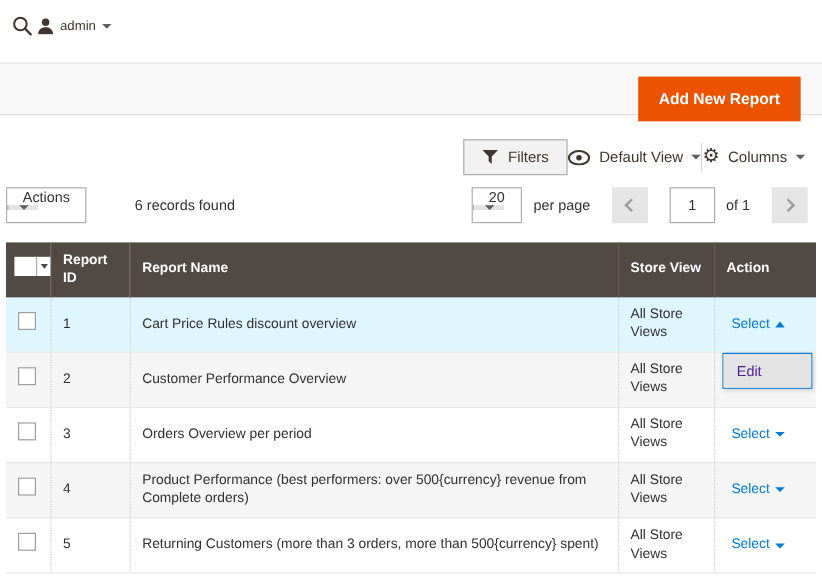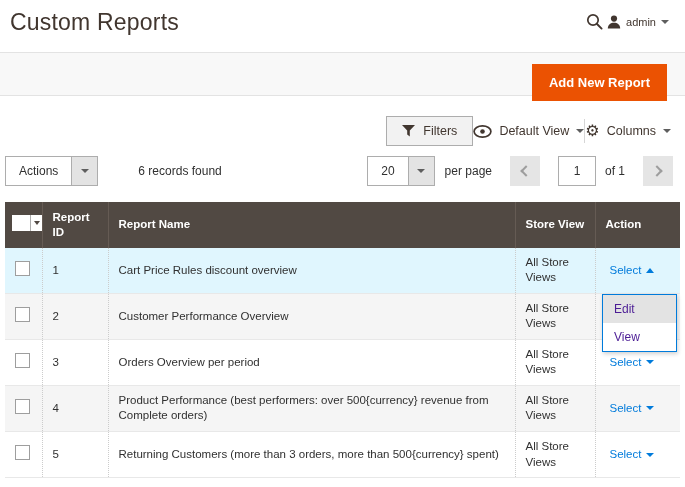--- a/index.html
+++ b/index.html
@@ -20,21 +20,21 @@
 
   
   .grid-toolbar { display:flex; justify-content:flex-end; align-items:center; padding:20px 14px 0 0; height:50px; }
   .filters-btn { display:inline-flex; align-items:center; gap:8px; border:1px solid #adadad; background:#f2f2f2; padding:7px 15px; font-size:12.5px; color:#41362f; cursor:pointer; font-family:"Liberation Sans",sans-serif; }
   .tool-drop { display:inline-flex; align-items:center; gap:7px; font-size:12.5px; color:#41362f; cursor:pointer; }
   .v-divider { width:1px; height:24px; background:#d6d6d6; }
   .gear-glyph { font-size:16px; line-height:1; color:#41362f; }
 
   
   .actions-bar { display:flex; align-items:center; padding:10px 12px 10px 5px; }
-  .mag-select { display:inline-flex; align-items:stretch; border:1px solid #adadad; background:#fff; height:30px; cursor:pointer; }
+  .mag-select { display:inline-flex; align-items:stretch; border:1px solid #adadad; background:#fff; height:30px; cursor:pointer;flex-direction:column; }
   .mag-select .lbl { display:flex; align-items:center; padding:0 13px; font-size:12px; color:#303030; min-width:58px; }
   .mag-select.small .lbl { min-width:30px; justify-content:center; }
   .mag-select .arrow { width:26px; background:#e3e3e3; border-left:1px solid #adadad; display:flex; align-items:center; justify-content:center; }
   .records { margin-left:40px; font-size:12px; color:#303030; }
   .spacer { flex:1; }
   .per-page { font-size:12px; margin:0 18px 0 10px; }
   .pg-btn { width:30px; height:30px; background:#e5e5e5; border:none; display:flex; align-items:center; justify-content:center; cursor:default; }
   .chev { width:8px; height:8px; border-left:2px solid #9d9d9d; border-bottom:2px solid #9d9d9d; display:inline-block; }
   .chev.left { transform:rotate(45deg); margin-left:3px; }
   .chev.right { transform:rotate(-135deg); margin-right:3px; }
@@ -64,21 +64,20 @@
   .action-menu { position:absolute; left:602px; top:294px; width:75px; background:#fff; border:1px solid #007bdb; z-index:10; box-shadow:1px 2px 4px rgba(0,0,0,0.18); }
   .action-menu .item { padding:7px 11px; font-size:12px; color:#4c1d95; cursor:pointer; }
   .action-menu .item.hl { background:#e3e3e3; }
 
   svg { display:block; }
 </style>
 </head>
 <body>
 
 <div class="page-header">
-  <h1 class="page-title">Custom Reports</h1>
   <div class="header-right">
     <button class="icon-btn">
       <span>
         <svg width="17" height="17" viewBox="0 0 17 17">
             <circle cx="7" cy="7" r="5.2" fill="none" stroke="#41362f" stroke-width="1.7"></circle>
             <line x1="11" y1="11" x2="15.6" y2="15.6" stroke="#41362f" stroke-width="1.9" stroke-linecap="round"></line>
           </svg>
       </span>
     </button>
     <div class="user-menu">
@@ -226,14 +225,13 @@
               <span>Select</span>
               <span class="caret"></span>
             </span></td>
       </tr>
     </tbody>
   </table>
 </div>
 
 <div class="action-menu">
   <div class="item hl">Edit</div>
-  <div class="item">View</div>
 </div>
 
 </body></html>

